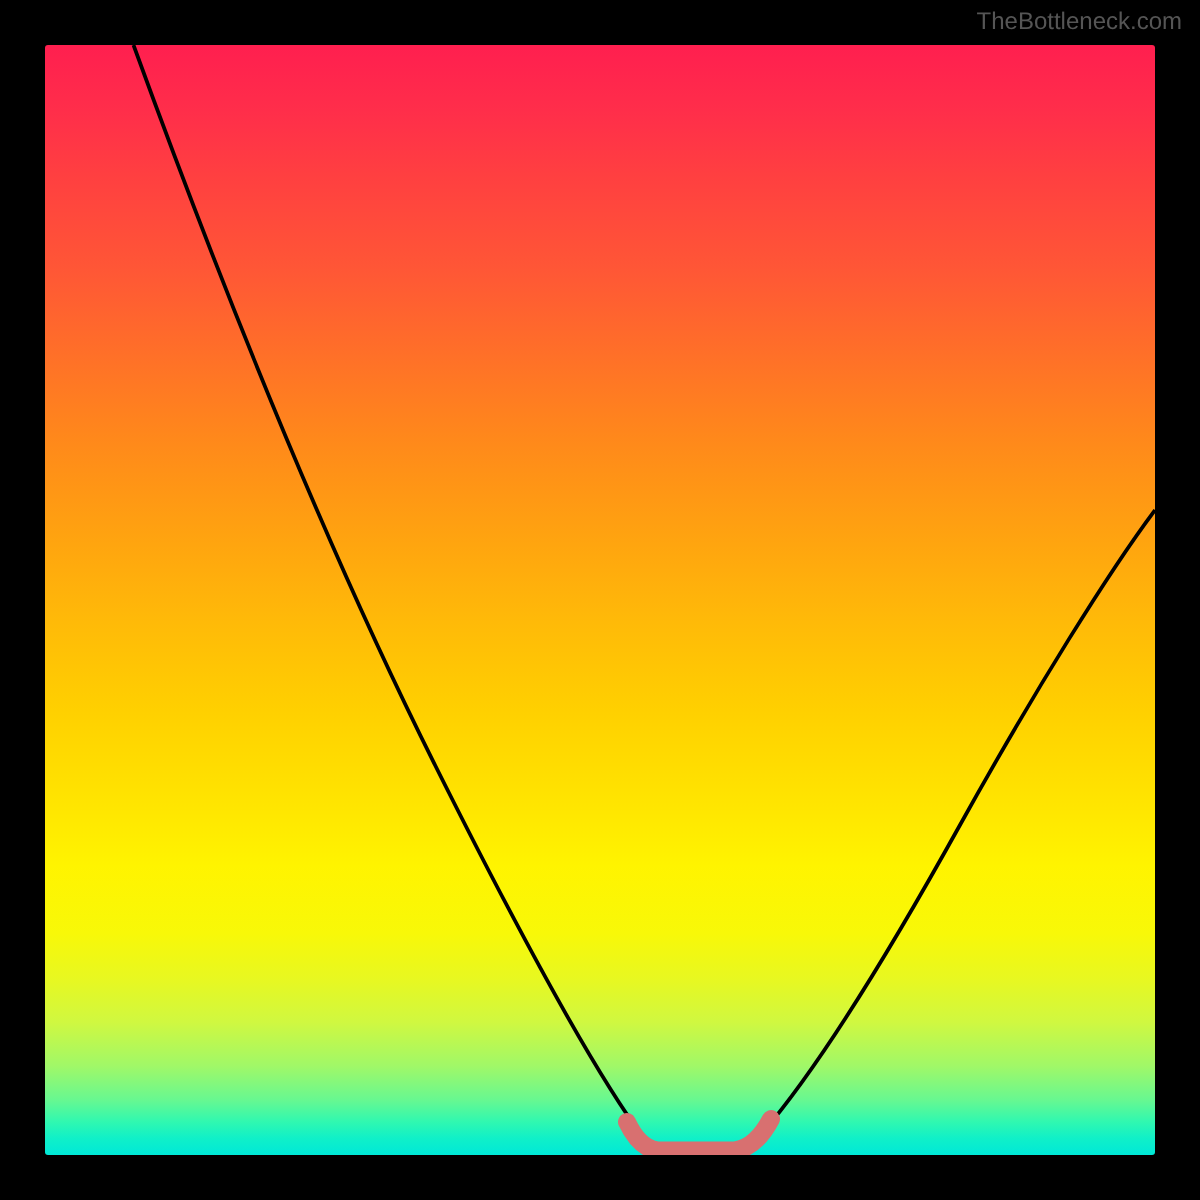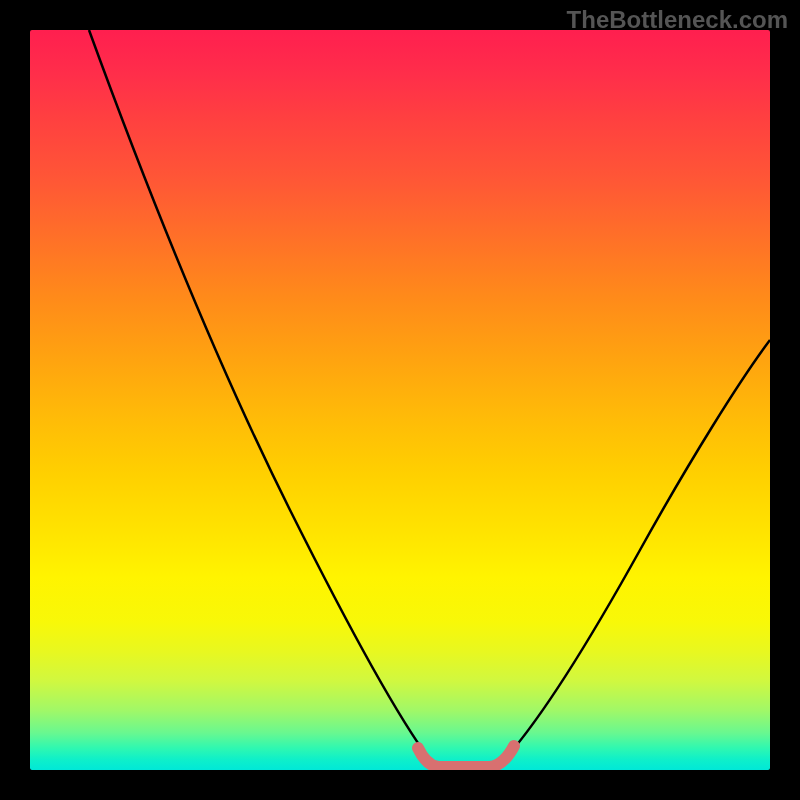--- a/index.html
+++ b/index.html
@@ -9,23 +9,23 @@
     background: #000;
     position: relative;
     font-family: Arial, sans-serif;
     overflow: hidden;
   }
   .watermark {
     position: absolute;
     top: 6px;
     right: 12px;
     color: #555;
-    font-size: 24px;
+    font-size: 16px;
     z-index: 10;
-    font-weight: 700;
+    font-weight: 400;
   }
   .plot-area {
     position: absolute;
     left: 30px;
     top: 30px;
     width: 740px;
     height: 740px;
   }
   .gradient-bg {
     position: absolute;

